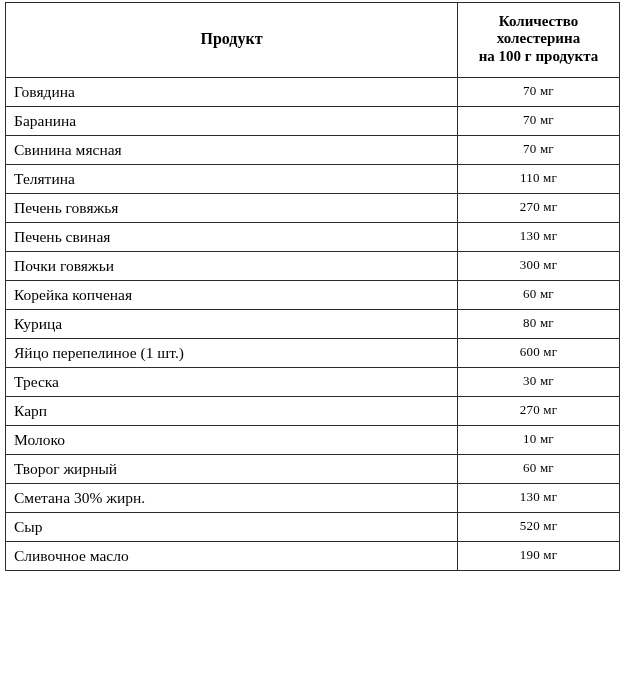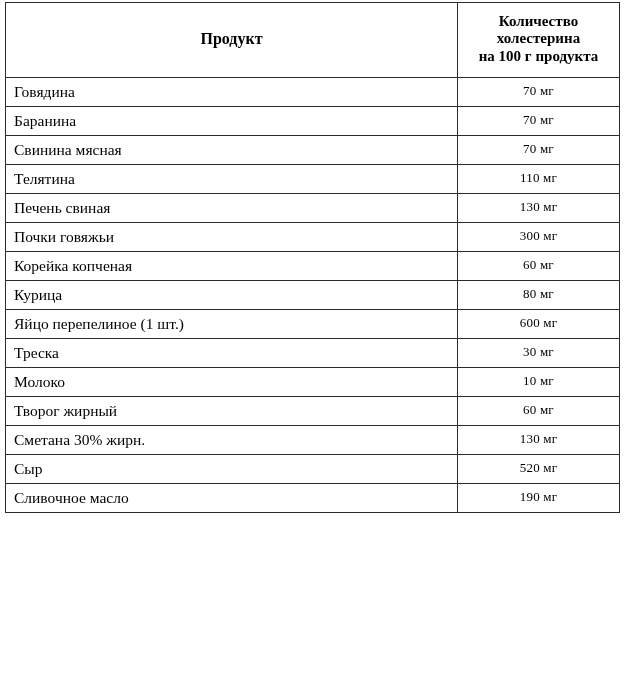--- a/index.html
+++ b/index.html
@@ -96,20 +96,24 @@
       </tr>
       <tr>
         <td class="product">Свинина мясная</td>
         <td class="amount">70 мг</td>
       </tr>
       <tr>
         <td class="product">Телятина</td>
         <td class="amount">110 мг</td>
       </tr>
       <tr>
+        <td class="product">Печень говяжья</td>
+        <td class="amount">270 мг</td>
+      </tr>
+      <tr>
         <td class="product">Печень свиная</td>
         <td class="amount">130 мг</td>
       </tr>
       <tr>
         <td class="product">Почки говяжьи</td>
         <td class="amount">300 мг</td>
       </tr>
       <tr>
         <td class="product">Корейка копченая</td>
         <td class="amount">60 мг</td>
@@ -118,20 +122,24 @@
         <td class="product">Курица</td>
         <td class="amount">80 мг</td>
       </tr>
       <tr>
         <td class="product">Яйцо перепелиное (1 шт.)</td>
         <td class="amount">600 мг</td>
       </tr>
       <tr>
         <td class="product">Треска</td>
         <td class="amount">30 мг</td>
+      </tr>
+      <tr>
+        <td class="product">Карп</td>
+        <td class="amount">270 мг</td>
       </tr>
       <tr>
         <td class="product">Молоко</td>
         <td class="amount">10 мг</td>
       </tr>
       <tr>
         <td class="product">Творог жирный</td>
         <td class="amount">60 мг</td>
       </tr>
       <tr>

